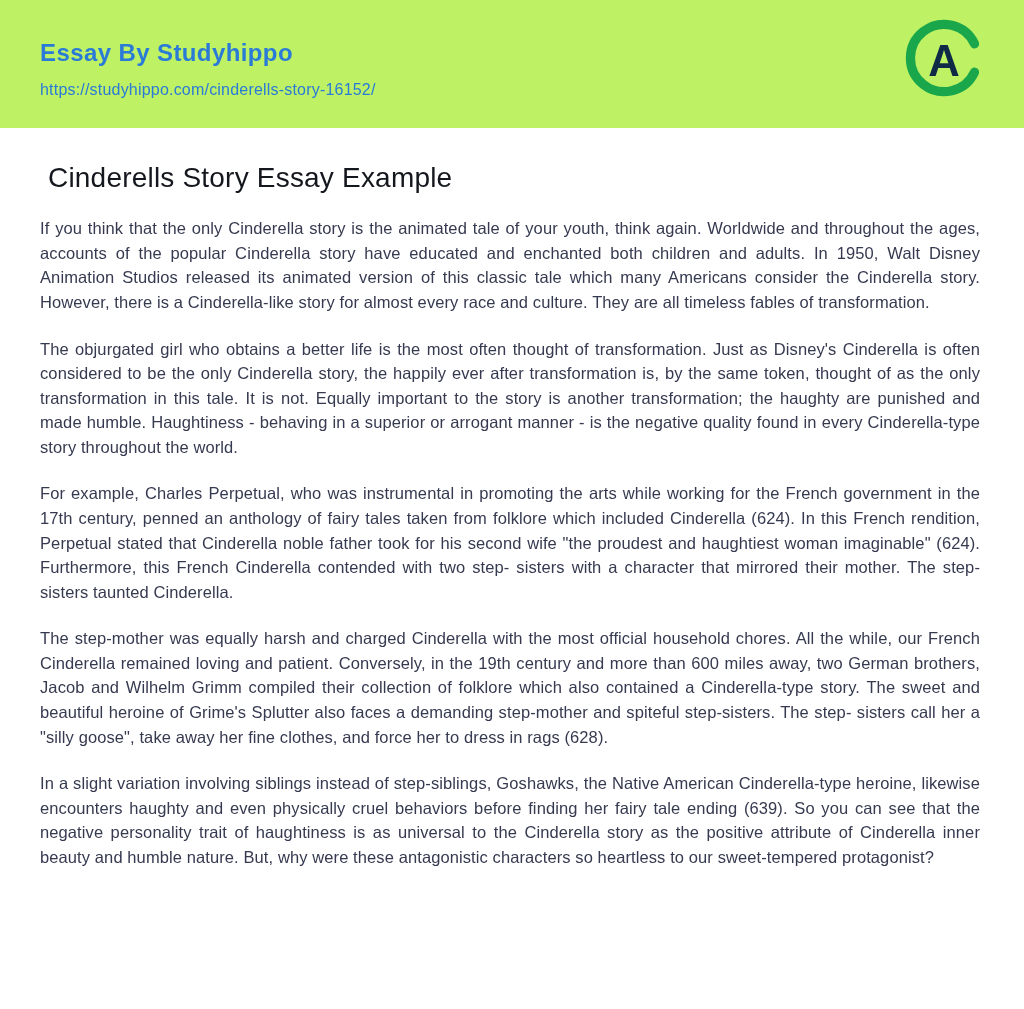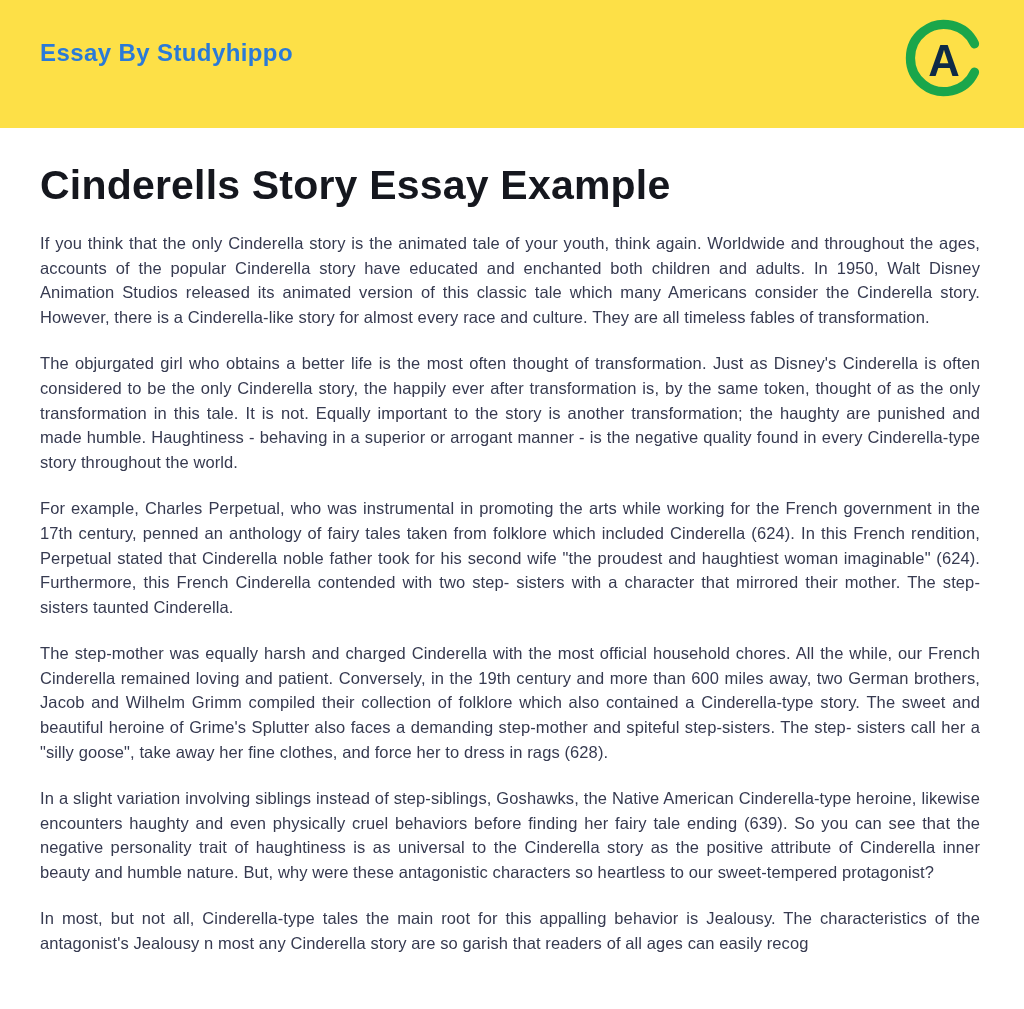--- a/index.html
+++ b/index.html
@@ -8,21 +8,21 @@
     width: 1024px;
     min-height: 1009px;
     background: #ffffff;
     font-family: "Liberation Sans", sans-serif;
     color: #363a50;
   }
 
   
   .site-header {
     position: relative;
-    background: #fde047;
+    background: #bef264;
     padding: 40px 40px 32px 40px;
     height: 128px;
   }
   .site-title {
     color: #2a7ad8;
     font-size: 24px;
     font-weight: bold;
     letter-spacing: 0.4px;
     line-height: 1.1;
     margin: 0;
@@ -44,52 +44,52 @@
     height: 84px;
     cursor: pointer;
   }
   .logo-wrap svg { display: block; width: 100%; height: 100%; }
 
   
   .article {
     padding: 0 40px 60px 40px;
   }
   .article-title {
-    margin: 34px 0 22px 0;
-    font-size: 41px;
-    font-weight: bold;
+    margin: 34px 0 22px 8px;
+    font-size: 28px;
+    font-weight: normal;
     color: #15171e;
     letter-spacing: 0.2px;
     line-height: 1.15;
   }
   .article p {
     margin: 0 4px 22px 0;
     font-size: 16.5px;
     line-height: 1.49;
     text-align: justify;
     color: #363a50;
     letter-spacing: 0.1px;
   }
 </style>
 </head>
 <body>
 
 <header class="site-header">
   <h2 class="site-title">Essay By Studyhippo</h2>
+  <a class="site-url">https://studyhippo.com/cinderells-story-16152/</a>
 
   <div class="logo-wrap">
     <svg viewBox="0 0 100 100" aria-hidden="true">
       <path d="M 86.3 66.9 A 40 40 0 1 1 86.3 33.1" fill="none" stroke="#1aa64b" stroke-width="11" stroke-linecap="round"></path>
       <text x="50" y="52.5" text-anchor="middle" dominant-baseline="central" font-family="Liberation Sans, sans-serif" font-size="52" font-weight="bold" fill="#0e2a47">A</text>
     </svg>
   </div>
 </header>
 
 <main class="article">
   <h1 class="article-title">Cinderells Story Essay Example</h1>
 
   <p>If you think that the only Cinderella story is the animated tale of your youth, think again. Worldwide and throughout the ages, accounts of the popular Cinderella story have educated and enchanted both children and adults. In 1950, Walt Disney Animation Studios released its animated version of this classic tale which many Americans consider the Cinderella story. However, there is a Cinderella-like story for almost every race and culture. They are all timeless fables of transformation.</p>
   <p>The objurgated girl who obtains a better life is the most often thought of transformation. Just as Disney's Cinderella is often considered to be the only Cinderella story, the happily ever after transformation is, by the same token, thought of as the only transformation in this tale. It is not. Equally important to the story is another transformation; the haughty are punished and made humble. Haughtiness - behaving in a superior or arrogant manner - is the negative quality found in every Cinderella-type story throughout the world.</p>
   <p>For example, Charles Perpetual, who was instrumental in promoting the arts while working for the French government in the 17th century, penned an anthology of fairy tales taken from folklore which included Cinderella (624). In this French rendition, Perpetual stated that Cinderella noble father took for his second wife "the proudest and haughtiest woman imaginable" (624). Furthermore, this French Cinderella contended with two step- sisters with a character that mirrored their mother. The step-sisters taunted Cinderella.</p>
   <p>The step-mother was equally harsh and charged Cinderella with the most official household chores. All the while, our French Cinderella remained loving and patient. Conversely, in the 19th century and more than 600 miles away, two German brothers, Jacob and Wilhelm Grimm compiled their collection of folklore which also contained a Cinderella-type story. The sweet and beautiful heroine of Grime's Splutter also faces a demanding step-mother and spiteful step-sisters. The step- sisters call her a "silly goose", take away her fine clothes, and force her to dress in rags (628).</p>
   <p>In a slight variation involving siblings instead of step-siblings, Goshawks, the Native American Cinderella-type heroine, likewise encounters haughty and even physically cruel behaviors before finding her fairy tale ending (639). So you can see that the negative personality trait of haughtiness is as universal to the Cinderella story as the positive attribute of Cinderella inner beauty and humble nature. But, why were these antagonistic characters so heartless to our sweet-tempered protagonist?</p>
-  <p>In most, but not all, Cinderella-type tales the main root for this appalling behavior is Jealousy. The characteristics of the antagonist's Jealousy n most any Cinderella story are so garish that readers of all ages can easily recog</p>
 </main>
 
 </body></html>

